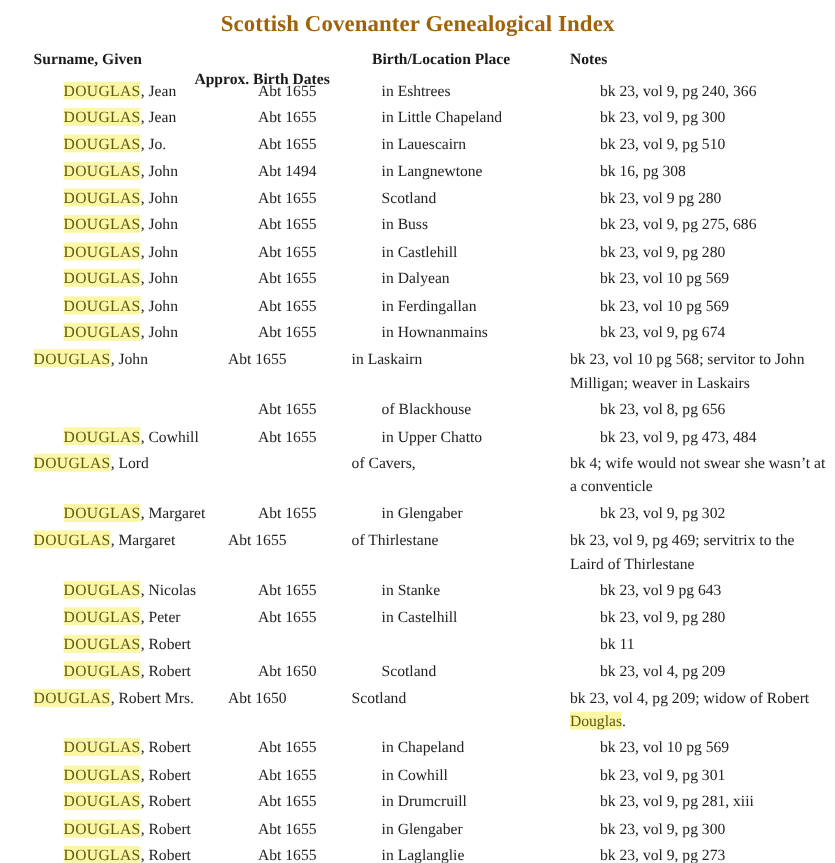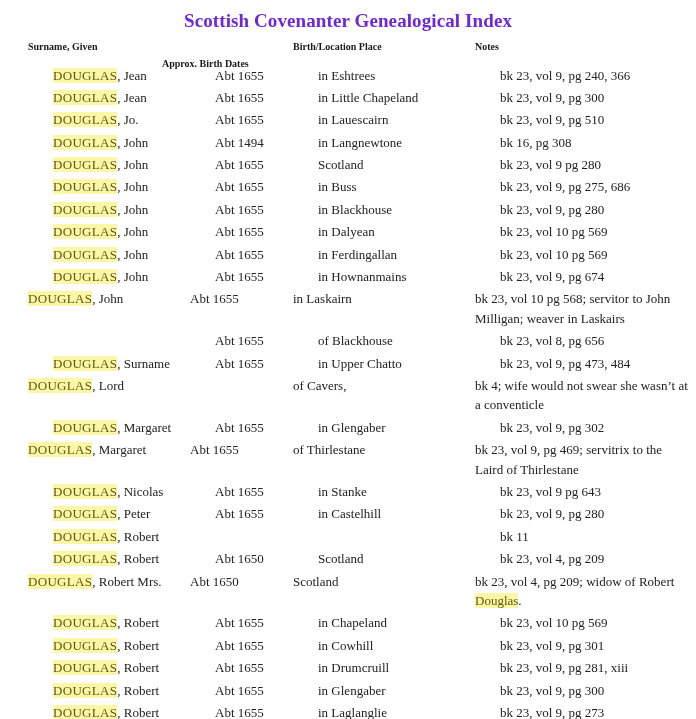--- a/index.html
+++ b/index.html
@@ -16,37 +16,37 @@
     color: #222222;
   }
   .page-title {
     position: absolute;
     left: 0;
     top: 10px;
     width: 696px;
     text-align: center;
     font-size: 19px;
     font-weight: bold;
-    color: #6d28d9;
+    color: #a16207;
     letter-spacing: 0.1px;
   }
   .header-row {
     position: absolute;
     top: 41px;
     left: 0;
     width: 696px;
     height: 18px;
-    font-size: 10px;
+    font-size: 13px;
     font-weight: bold;
     color: #1a1a1a;
   }
   .header-row span { position: absolute; white-space: nowrap; }
   .col-name { left: 28px; }
   .col-date { left: 162px; margin-top: 17px; }
-  .col-place { left: 293px; }
+  .col-place { left: 310px; }
   .col-notes { left: 475px; }
 
   .rows {
     position: absolute;
     top: 64px;
     left: 0;
     width: 696px;
   }
   .row {
     position: relative;
@@ -122,21 +122,21 @@
     </div>
     <div class="row single">
       <span class="cell c-name"><span class="surname">DOUGLAS</span><span>, John</span></span>
       <span class="cell c-date">Abt 1655</span>
       <span class="cell c-place">in Buss</span>
       <span class="cell c-notes">bk 23, vol 9, pg 275, 686</span>
     </div>
     <div class="row single">
       <span class="cell c-name"><span class="surname">DOUGLAS</span><span>, John</span></span>
       <span class="cell c-date">Abt 1655</span>
-      <span class="cell c-place">in Blackhouse</span>
+      <span class="cell c-place">in Castlehill</span>
       <span class="cell c-notes">bk 23, vol 9, pg 280</span>
     </div>
     <div class="row single">
       <span class="cell c-name"><span class="surname">DOUGLAS</span><span>, John</span></span>
       <span class="cell c-date">Abt 1655</span>
       <span class="cell c-place">in Dalyean</span>
       <span class="cell c-notes">bk 23, vol 10 pg 569</span>
     </div>
     <div class="row single">
       <span class="cell c-name"><span class="surname">DOUGLAS</span><span>, John</span></span>
@@ -155,21 +155,21 @@
       <span class="cell c-date">Abt 1655</span>
       <span class="cell c-place">in Laskairn</span>
       <span class="cell c-notes">bk 23, vol 10 pg 568; servitor to John Milligan; weaver in Laskairs</span>
     </div>
     <div class="row single">
       <span class="cell c-date">Abt 1655</span>
       <span class="cell c-place">of Blackhouse</span>
       <span class="cell c-notes">bk 23, vol 8, pg 656</span>
     </div>
     <div class="row single">
-      <span class="cell c-name"><span class="surname">DOUGLAS</span><span>, Surname</span></span>
+      <span class="cell c-name"><span class="surname">DOUGLAS</span><span>, Cowhill</span></span>
       <span class="cell c-date">Abt 1655</span>
       <span class="cell c-place">in Upper Chatto</span>
       <span class="cell c-notes">bk 23, vol 9, pg 473, 484</span>
     </div>
     <div class="row double">
       <span class="cell c-name"><span class="surname">DOUGLAS</span><span>, Lord</span></span>
       <span class="cell c-date"></span>
       <span class="cell c-place">of Cavers,</span>
       <span class="cell c-notes">bk 4; wife would not swear she wasn’t at a conventicle</span>
     </div>

